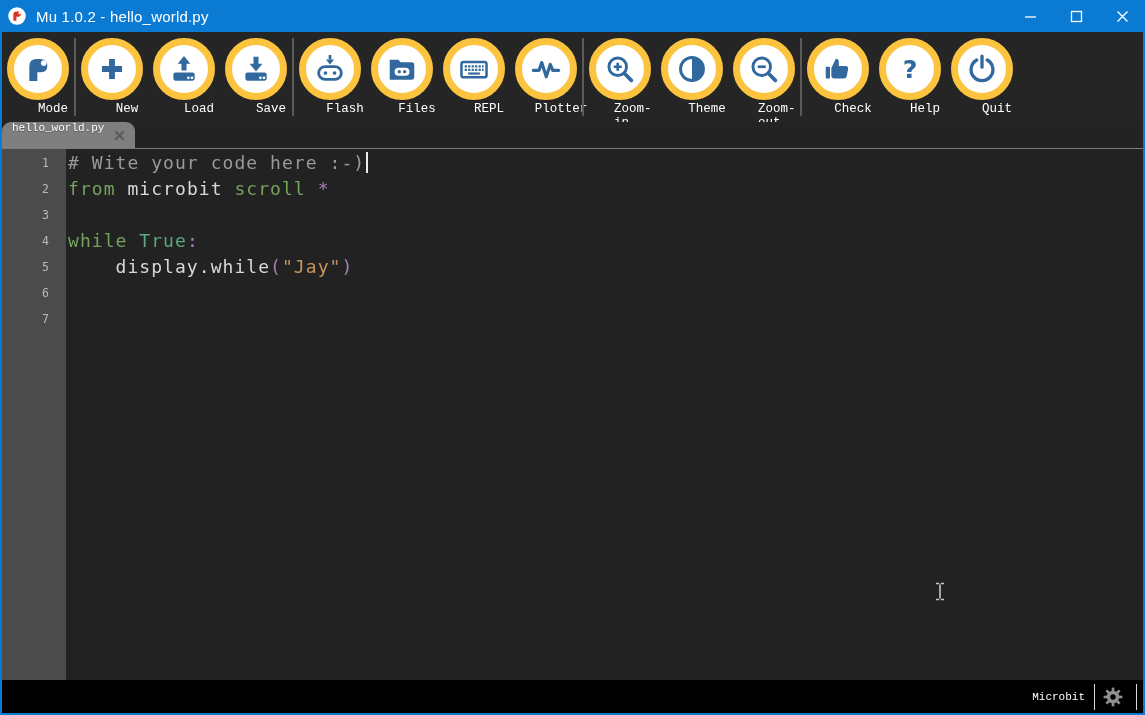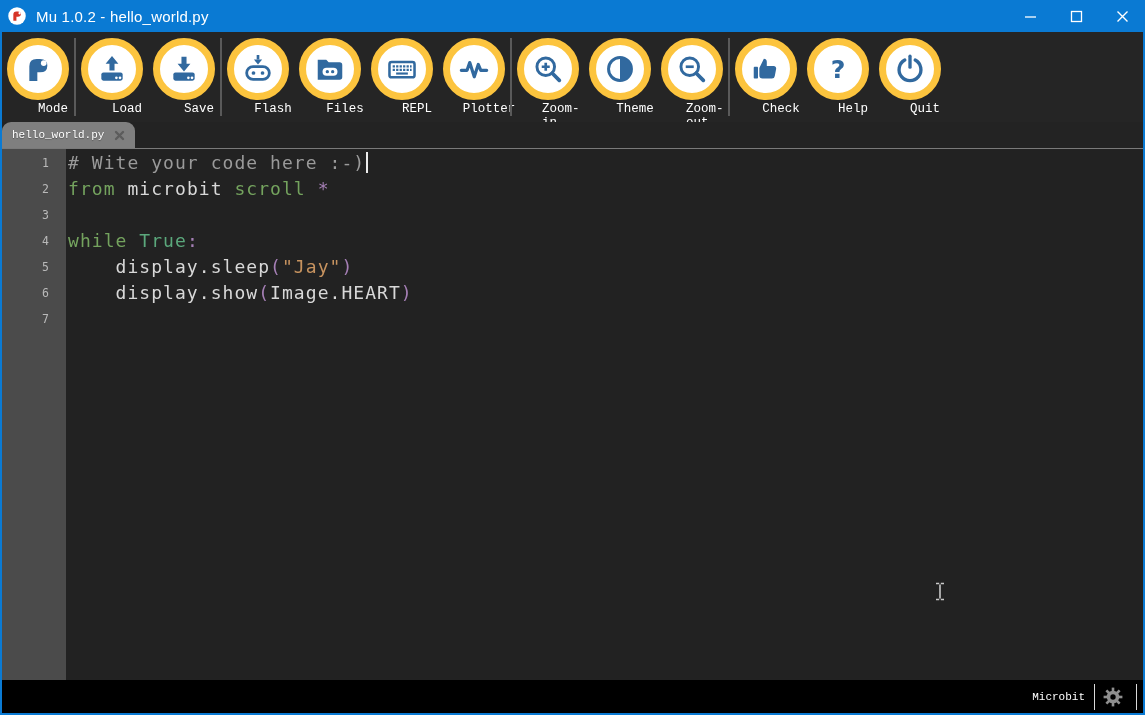--- a/index.html
+++ b/index.html
@@ -26,21 +26,21 @@
   
   .toolbar{height:90px;background:var(--toolbar-bg);display:flex;align-items:flex-start;flex:0 0 auto;}
   .tool{width:72px;display:flex;flex-direction:column;align-items:center;padding-top:6px;cursor:default;}
   .tool .ring{width:62px;height:62px;border-radius:50%;background:#fff;border:7px solid var(--ring);
     display:flex;align-items:center;justify-content:center;}
   .tool .ring svg{width:32px;height:32px;display:block;}
   .tool .lbl{margin-top:2px;color:#fff;font-size:12.5px;font-family:"Liberation Mono","DejaVu Sans Mono",monospace;margin-left:30px;}
   .tsep{width:2px;height:78px;background:#5a5a5a;align-self:flex-start;margin-top:6px;}
   
   .tabbar{height:26px;background:#232323;display:flex;align-items:flex-end;flex:0 0 auto;}
-  .tab{height:26px;background:var(--tab-bg);border-radius:9px 9px 0 0;display:flex;align-items:center;
+  .tab{height:26px;background:var(--tab-bg);border-radius:9px 9px 0 0;display:flex;
     padding:0 10px 0 10px;min-width:118px;}
   .tab .tab-label{color:#fff;font-size:11px;font-family:"Liberation Mono","DejaVu Sans Mono",monospace;
     text-shadow:0 1px 1px rgba(0,0,0,.35);}
   .tab .tab-close{margin-left:10px;display:flex;align-items:center;}
   
   .editor{flex:1 1 auto;display:flex;background:var(--editor-bg);border-top:1px solid #7a7a7a;overflow:hidden;}
   .gutter{width:64px;background:var(--gutter-bg);color:var(--gutter-text);flex:0 0 auto;
     font-family:"DejaVu Sans Mono",monospace;font-size:11.5px;text-align:right;
     padding:1px 17px 0 0;}
   .gutter .ln{height:26px;line-height:26px;}
@@ -98,20 +98,28 @@
       <div class="tool">
         <div class="ring">
           <svg viewBox="0 0 24 24">
             <path d="M5.5 21V10q0-5.5 5.5-5.5h2.5q5.5 0 5.5 5t-5.5 5H11.5V21z" fill="#31699f"></path>
             <circle cx="16.3" cy="7.6" r="2.1" fill="#fff"></circle>
           </svg>
         </div>
         <div class="lbl">Mode</div>
       </div>
       <div class="tsep"></div>
+      <div class="tool">
+        <div class="ring">
+          <svg viewBox="0 0 24 24">
+            <path d="M9.8 4.5h4.4v5.3h5.3v4.4h-5.3v5.3H9.8v-5.3H4.5V9.8h5.3z" fill="#31699f"></path>
+          </svg>
+        </div>
+        <div class="lbl">New</div>
+      </div>
       <div class="tool">
         <div class="ring">
           <svg viewBox="0 0 24 24">
             <path d="M12 2.2l4.8 5.8h-2.9v5.2h-3.8V8H7.2z" fill="#31699f"></path>
             <rect x="4" y="14.6" width="16" height="6.2" rx="1.6" fill="#31699f"></rect>
             <circle cx="15.3" cy="18.6" r="1" fill="#fff"></circle>
             <circle cx="18" cy="18.6" r="1" fill="#fff"></circle>
           </svg>
         </div>
         <div class="lbl">Load</div>
@@ -260,22 +268,21 @@
         <div class="ln">4</div>
         <div class="ln">5</div>
         <div class="ln">6</div>
         <div class="ln">7</div>
       </div>
     <div class="code" id="code">
         <div class="line"><span class="tok-comment"># Wite your code here :-)</span><span class="caret"></span></div>
         <div class="line"><span class="tok-keyword">from</span><span class="tok-plain"> microbit </span><span class="tok-keyword">scroll</span><span class="tok-plain"> </span><span class="tok-operator">*</span></div>
         <div class="line">&nbsp;</div>
         <div class="line"><span class="tok-keyword">while</span><span class="tok-plain"> </span><span class="tok-builtin">True</span><span class="tok-operator">:</span></div>
-        <div class="line"><span class="tok-plain">    display.sleep</span><span class="tok-operator">(</span><span class="tok-string">"Jay"</span><span class="tok-operator">)</span></div>
-        <div class="line"><span class="tok-plain">    display.show</span><span class="tok-operator">(</span><span class="tok-plain">Image.HEART</span><span class="tok-operator">)</span></div>
+        <div class="line"><span class="tok-plain">    display.while</span><span class="tok-operator">(</span><span class="tok-string">"Jay"</span><span class="tok-operator">)</span></div>
       </div>
   </div>
 
   <div class="statusbar">
     <span class="status-label">Microbit</span>
     <span class="ssep"></span>
     <span class="gear-wrap">
       <svg width="24" height="24" viewBox="0 0 24 24">
         <g fill="#8f8f8f">
           <circle cx="12" cy="12" r="6.3"></circle>

